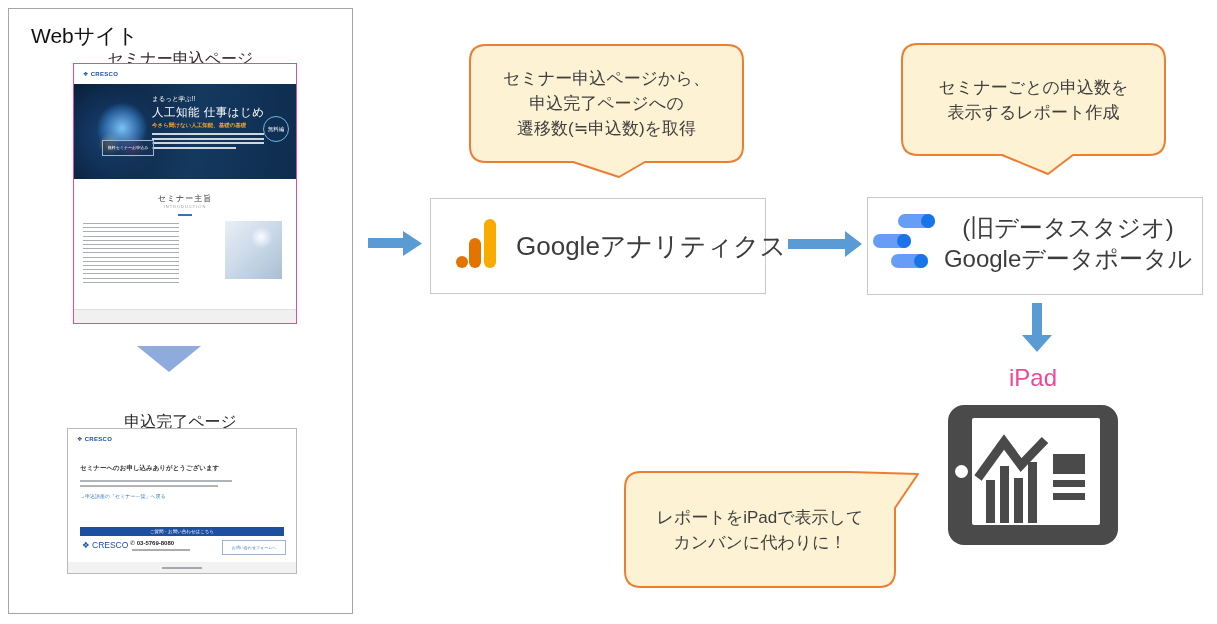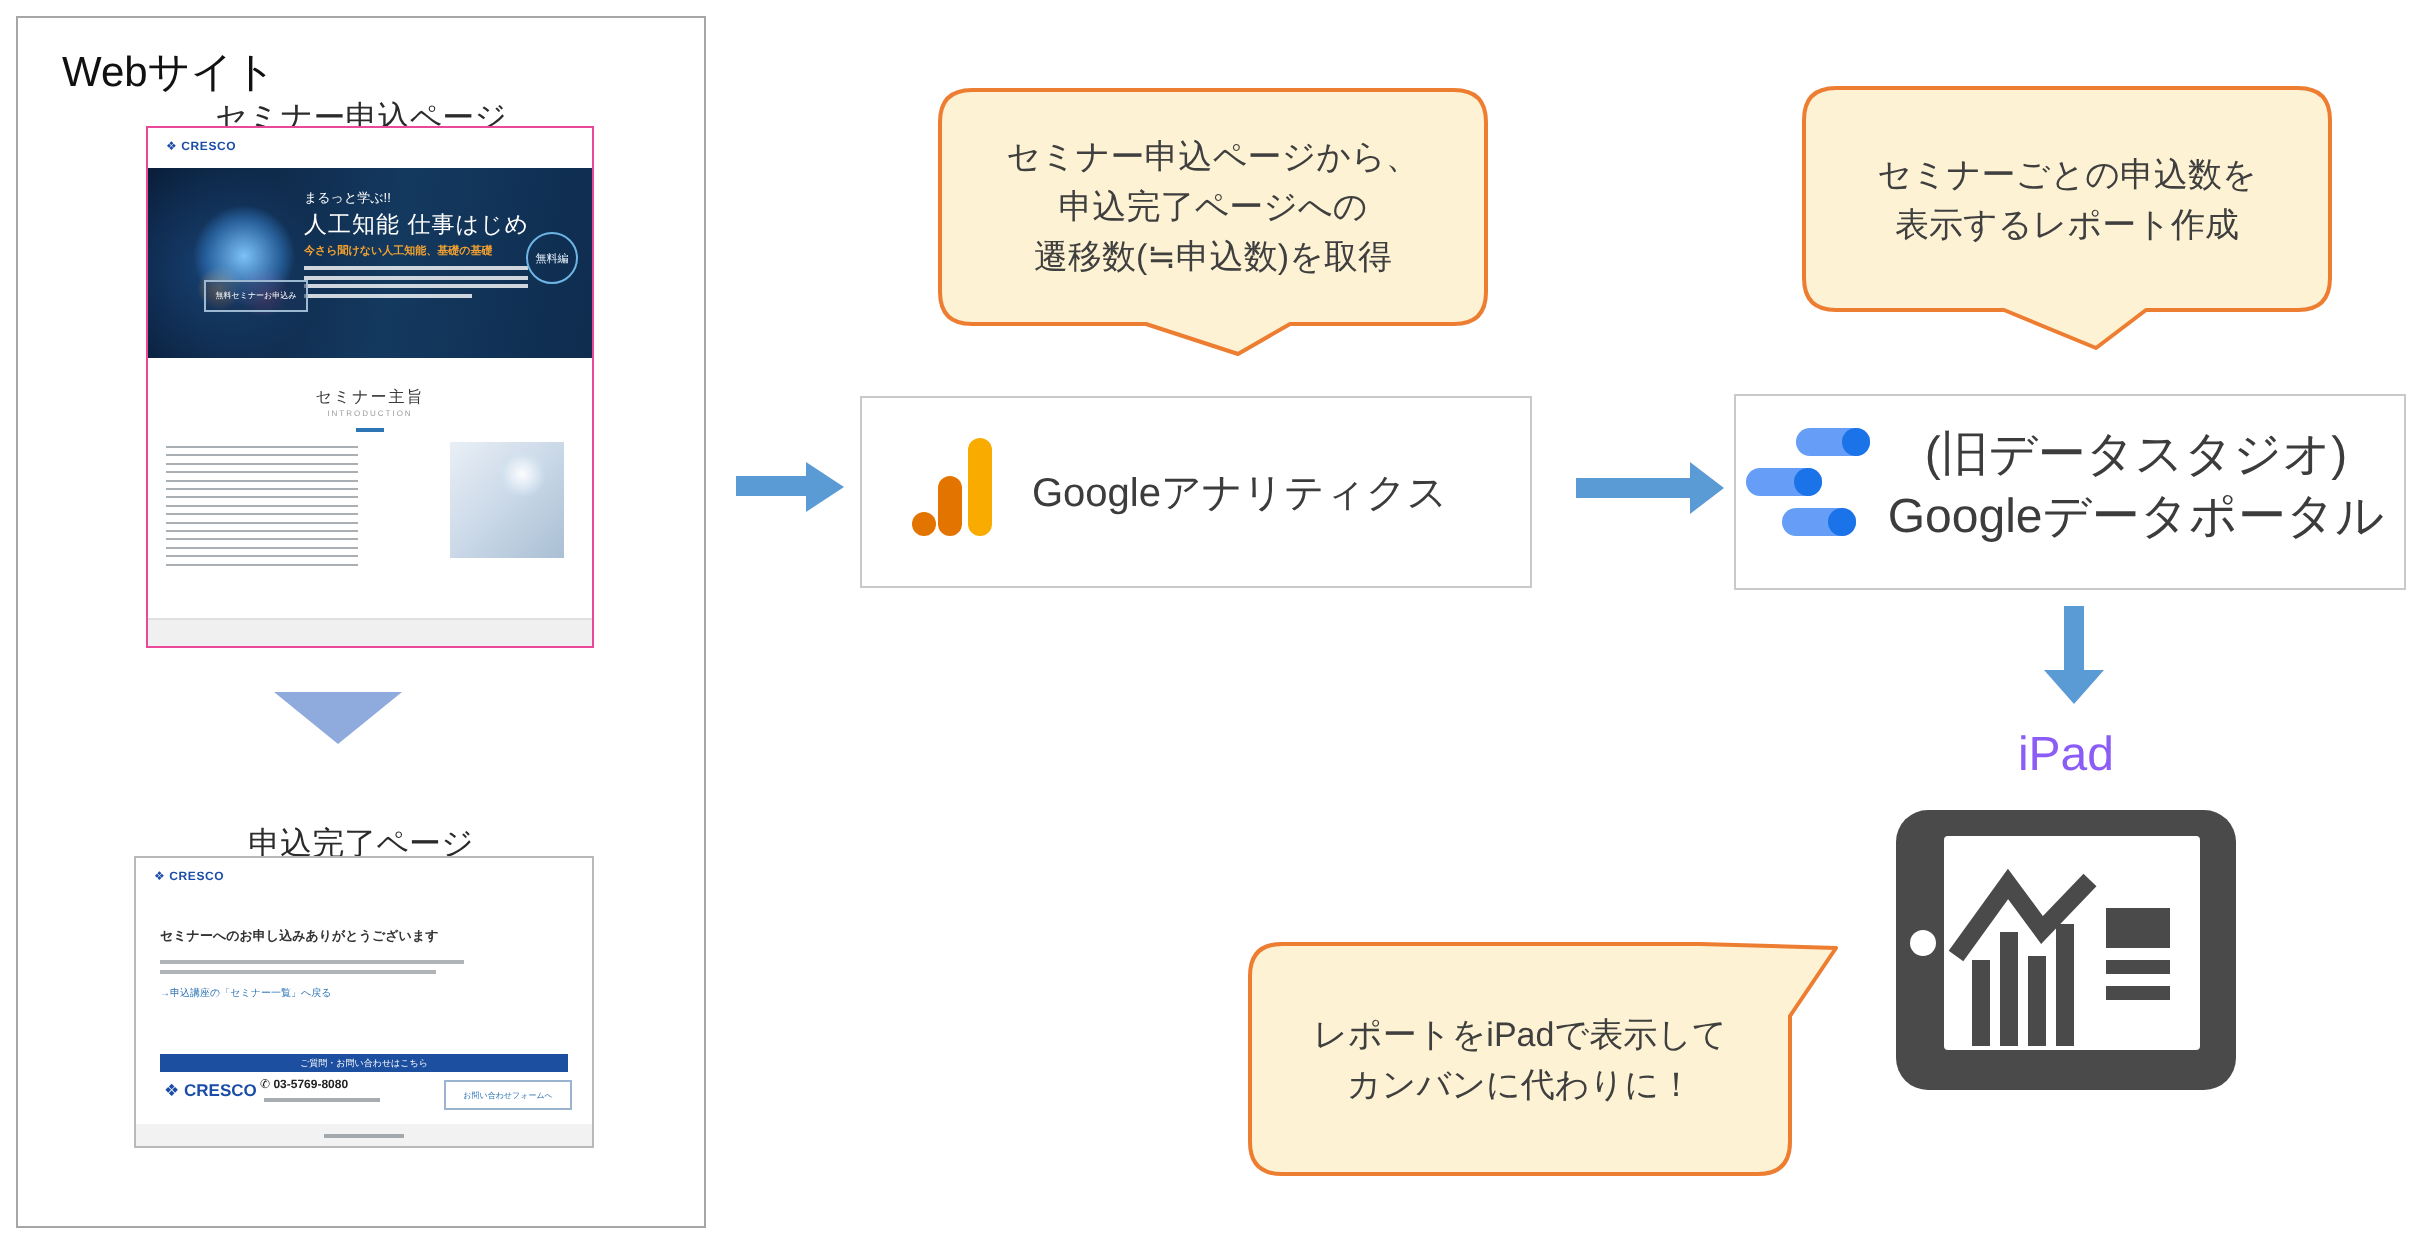--- a/index.html
+++ b/index.html
@@ -57,61 +57,61 @@
 
   
   .thumb2{left:58px;top:419px;width:228px;height:144px;border:1px solid #b9b9b9;background:#fff;overflow:hidden;}
   .t2-heading{position:absolute;left:12px;top:35px;font-size:6.5px;font-weight:bold;color:#333;white-space:nowrap;}
   .t2-line{position:absolute;left:12px;height:2px;background:rgba(110,118,126,.55);}
   .t2-line.l1{top:51px;width:152px;}
   .t2-line.l2{top:56px;width:138px;}
   .t2-link{position:absolute;left:12px;top:64px;font-size:5px;color:#2e75b6;white-space:nowrap;}
   .t2-bluebar{position:absolute;left:12px;top:98px;width:204px;height:9px;background:#1d4fa1;
     color:#fff;font-size:4.5px;display:flex;align-items:center;justify-content:center;}
-  .t2-brand{position:absolute;left:14px;top:111px;font-size:8.5px;font-weight:bold;color:#1b4da8;white-space:nowrap;}
+  .t2-brand{position:absolute;left:14px;top:111px;font-size:8.5px;font-weight:normal;color:#1b4da8;white-space:nowrap;}
   .t2-phone{position:absolute;left:62px;top:110px;font-size:6px;font-weight:bold;color:#222;white-space:nowrap;}
   .t2-phone-sub{position:absolute;left:64px;top:120px;width:58px;height:1.5px;background:rgba(110,118,126,.6);}
   .t2-contact-btn{position:absolute;left:154px;top:111px;width:62px;height:13px;border:1px solid #9ab4d0;background:#fff;
     color:#2e75b6;font-size:4px;display:flex;align-items:center;justify-content:center;}
   .t2-bottom{position:absolute;left:0;bottom:0;width:228px;height:11px;background:#f2f2f2;}
   .t2-copy{position:absolute;left:94px;top:5px;width:40px;height:1.5px;background:rgba(110,118,126,.6);}
 
   
   svg.arrow{display:block;}
 
   
   .app-box{background:#fff;border:1px solid #c9c9c9;}
   .ga-box{left:430px;top:198px;width:334px;height:94px;}
   .ga-logo{position:absolute;left:25px;top:20px;width:42px;height:50px;}
   .ga-dot{position:absolute;left:0;bottom:1px;width:12px;height:12px;border-radius:50%;background:#E37400;}
   .ga-bar-mid{position:absolute;left:13px;bottom:1px;width:12px;height:30px;border-radius:6px;background:#E37400;}
   .ga-bar-tall{position:absolute;left:28px;bottom:1px;width:12px;height:49px;border-radius:6px;background:#F9AB00;}
   .ga-label{position:absolute;left:85px;top:0;height:94px;display:flex;align-items:center;
-    font-size:20px;color:#3c3c3c;white-space:nowrap;}
+    font-size:26px;color:#3c3c3c;white-space:nowrap;}
 
   .ds-box{left:867px;top:197px;width:334px;height:96px;}
   .ds-logo{position:absolute;left:5px;top:16px;width:66px;height:70px;}
   .ds-pill{position:absolute;height:14px;border-radius:7px;background:#669DF6;}
   .ds-pill .dot{position:absolute;right:0;top:0;width:14px;height:14px;border-radius:50%;background:#1A73E8;}
   .ds-p1{left:25px;top:0;width:37px;}
   .ds-p2{left:0;top:20px;width:38px;}
   .ds-p3{left:18px;top:40px;width:37px;}
   .ds-label{position:absolute;left:70px;top:14px;width:260px;text-align:center;
     font-size:24px;line-height:31px;color:#3c3c3c;white-space:nowrap;}
 
   
   .callout-text{display:flex;flex-direction:column;align-items:center;justify-content:center;
     font-size:17px;line-height:25px;color:#3f3f3f;text-align:center;}
   .callout-text span{display:block;white-space:nowrap;}
   .co1-text{left:470px;top:45px;width:273px;height:117px;}
   .co2-text{left:902px;top:44px;width:263px;height:111px;}
   .co3-text{left:625px;top:472px;width:270px;height:115px;}
 
   
-  .ipad-label{left:948px;top:364px;width:170px;text-align:center;font-size:24px;color:#8b5cf6;}
+  .ipad-label{left:948px;top:364px;width:170px;text-align:center;font-size:24px;color:#ec4899;}
   .ipad{left:948px;top:405px;width:170px;height:140px;background:#4A4A4A;border-radius:16px;}
   .ipad-screen{position:absolute;left:24px;top:13px;width:128px;height:107px;background:#fff;border-radius:2px;}
   .ipad-home{position:absolute;left:7px;top:60px;width:13px;height:13px;border-radius:50%;background:#fff;}
 </style>
 </head>
 <body>
 
 <div class="stage">
 
   <div class="abs website-panel">

